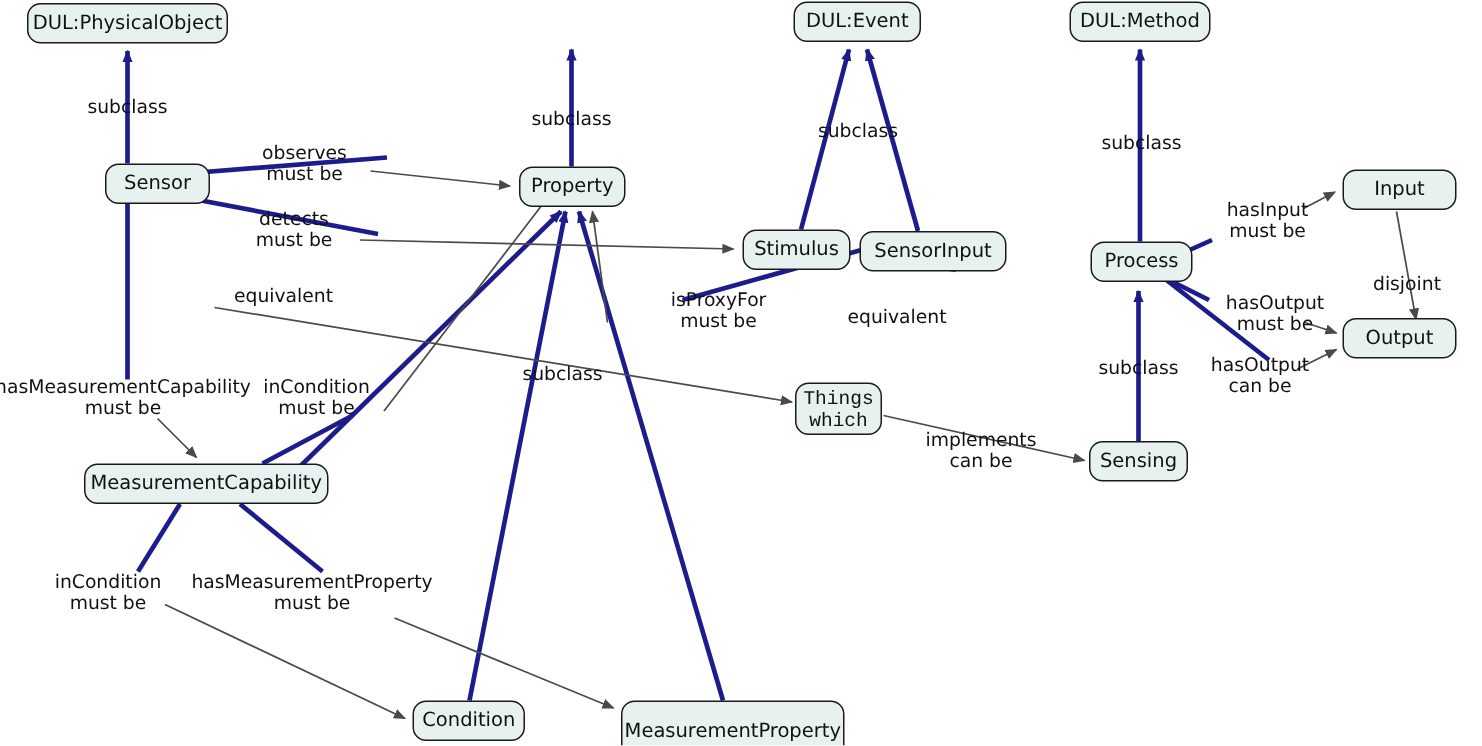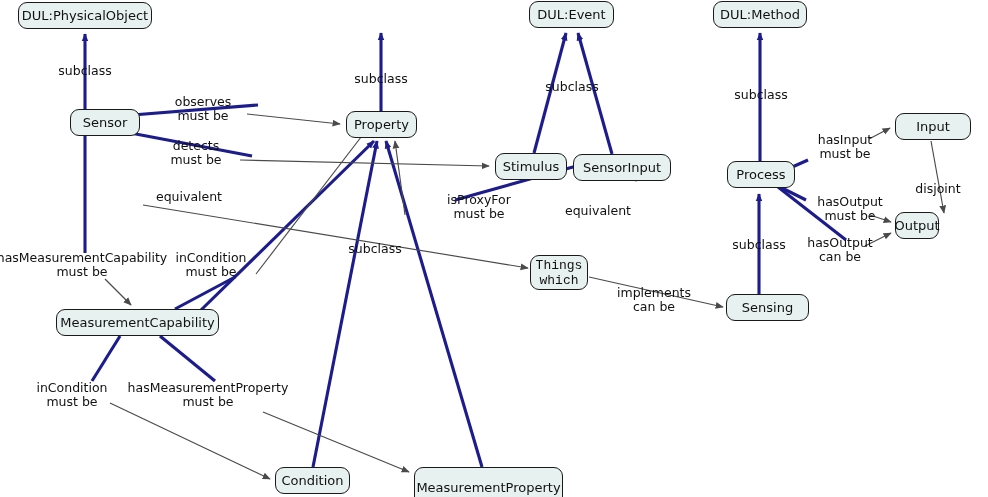--- a/index.html
+++ b/index.html
@@ -75,24 +75,24 @@
   <div class="node" style="left:529px;top:1px;width:85px;height:27px;">DUL:Event</div>
   <div class="node" style="left:713px;top:1px;width:94px;height:27px;">DUL:Method</div>
 
   <div class="node" style="left:50px;top:109px;width:70px;height:27px;margin-left:20px;">Sensor</div>
   <div class="node" style="left:346px;top:111px;width:71px;height:27px;">Property</div>
   <div class="node" style="left:495px;top:153px;width:72px;height:27px;">Stimulus</div>
   <div class="node" style="left:573px;top:154px;width:98px;height:27px;">SensorInput</div>
   <div class="node" style="left:727px;top:161px;width:68px;height:27px;">Process</div>
 
   <div class="node" style="left:895px;top:113px;width:76px;height:27px;">Input</div>
-  <div class="node" style="left:895px;top:212px;width:44px;height:27px;">Output</div>
+  <div class="node" style="left:895px;top:212px;width:76px;height:27px;">Output</div>
   <div class="node" style="left:530px;top:255px;width:58px;height:35px;line-height:15px;font-family:Liberation Mono, monospace;">Things
 which</div>
-  <div class="node" style="left:726px;top:294px;width:83px;height:27px;">Sensing</div>
+  <div class="node" style="left:726px;top:294px;width:66px;height:27px;">Sensing</div>
 
   <div class="node" style="left:275px;top:467px;width:75px;height:27px;">Condition</div>
   <div class="node" style="left:56px;top:309px;width:163px;height:27px;">MeasurementCapability</div>
   <div class="node" style="left:414px;top:467px;width:149px;height:41px;">MeasurementProperty</div>
 
   <div class="edge-label" style="left:85px;top:71px;">subclass</div>
   <div class="edge-label" style="left:381px;top:79px;">subclass</div>
   <div class="edge-label" style="left:572px;top:87px;">subclass</div>
   <div class="edge-label" style="left:761px;top:95px;">subclass</div>
 

